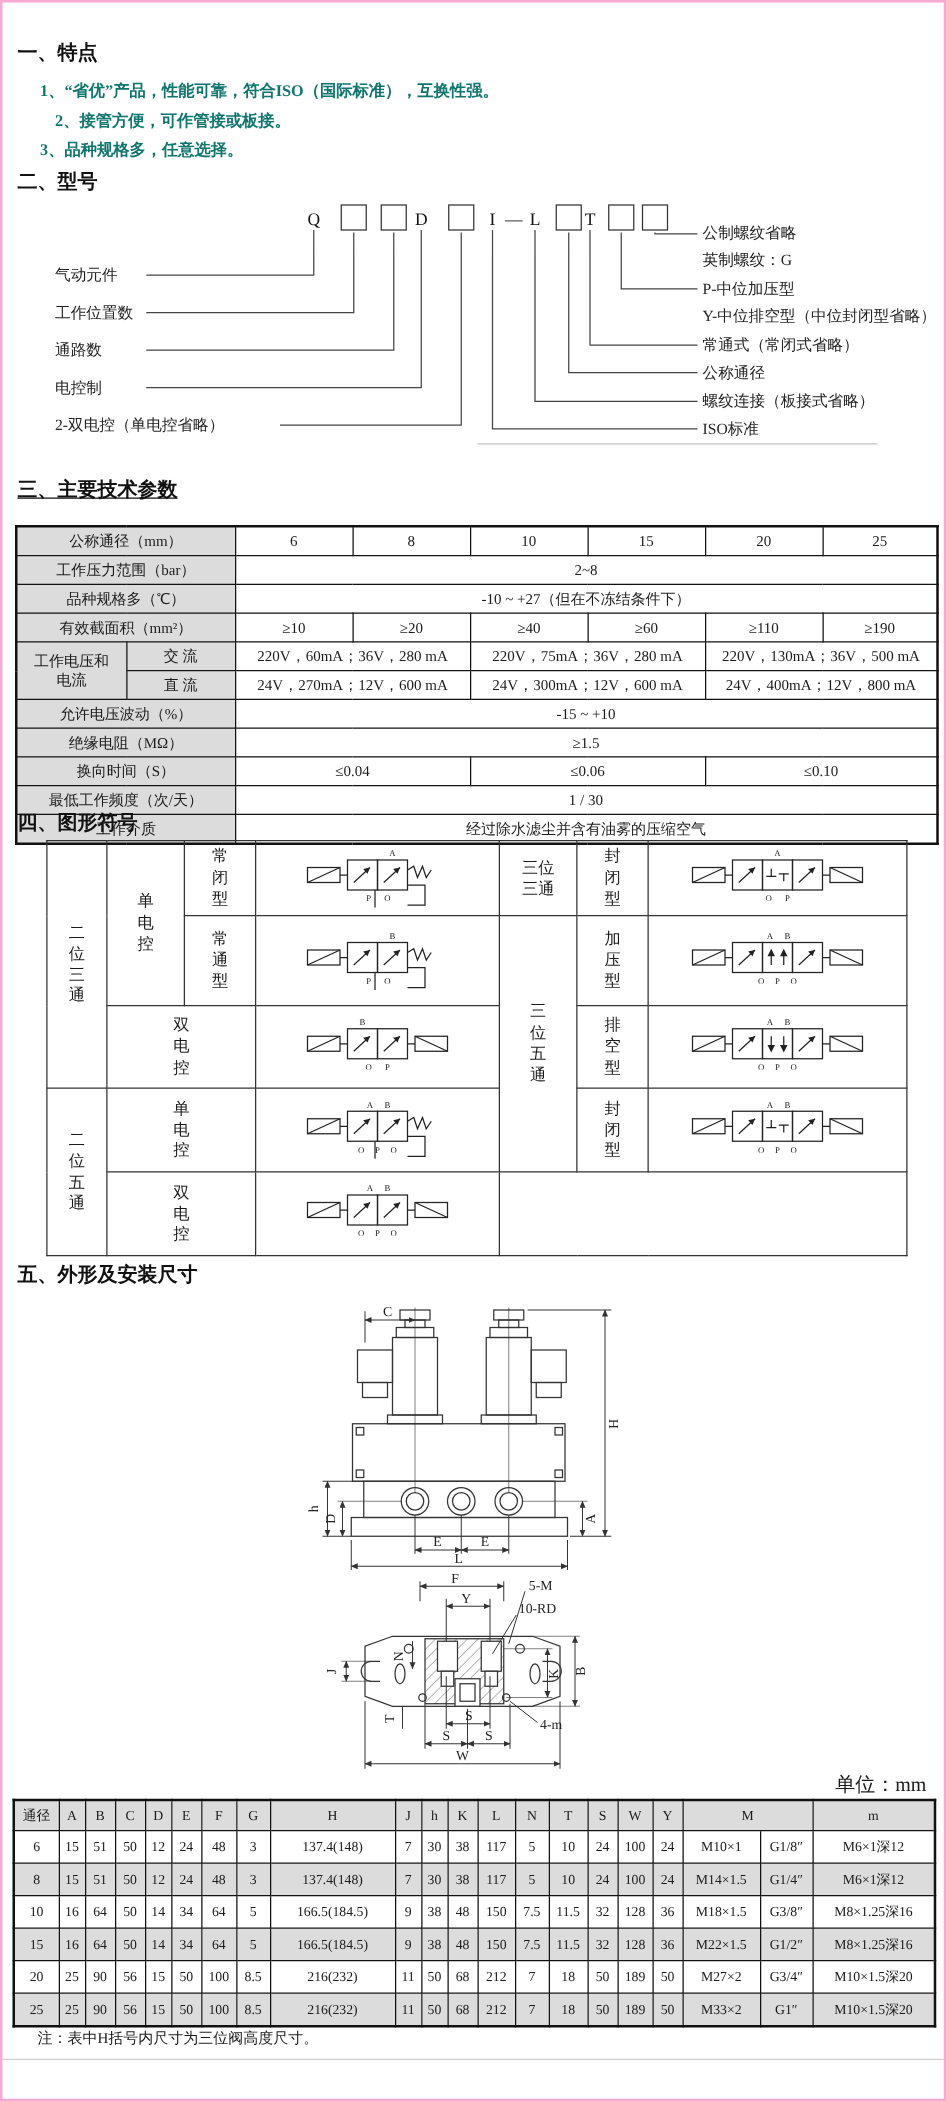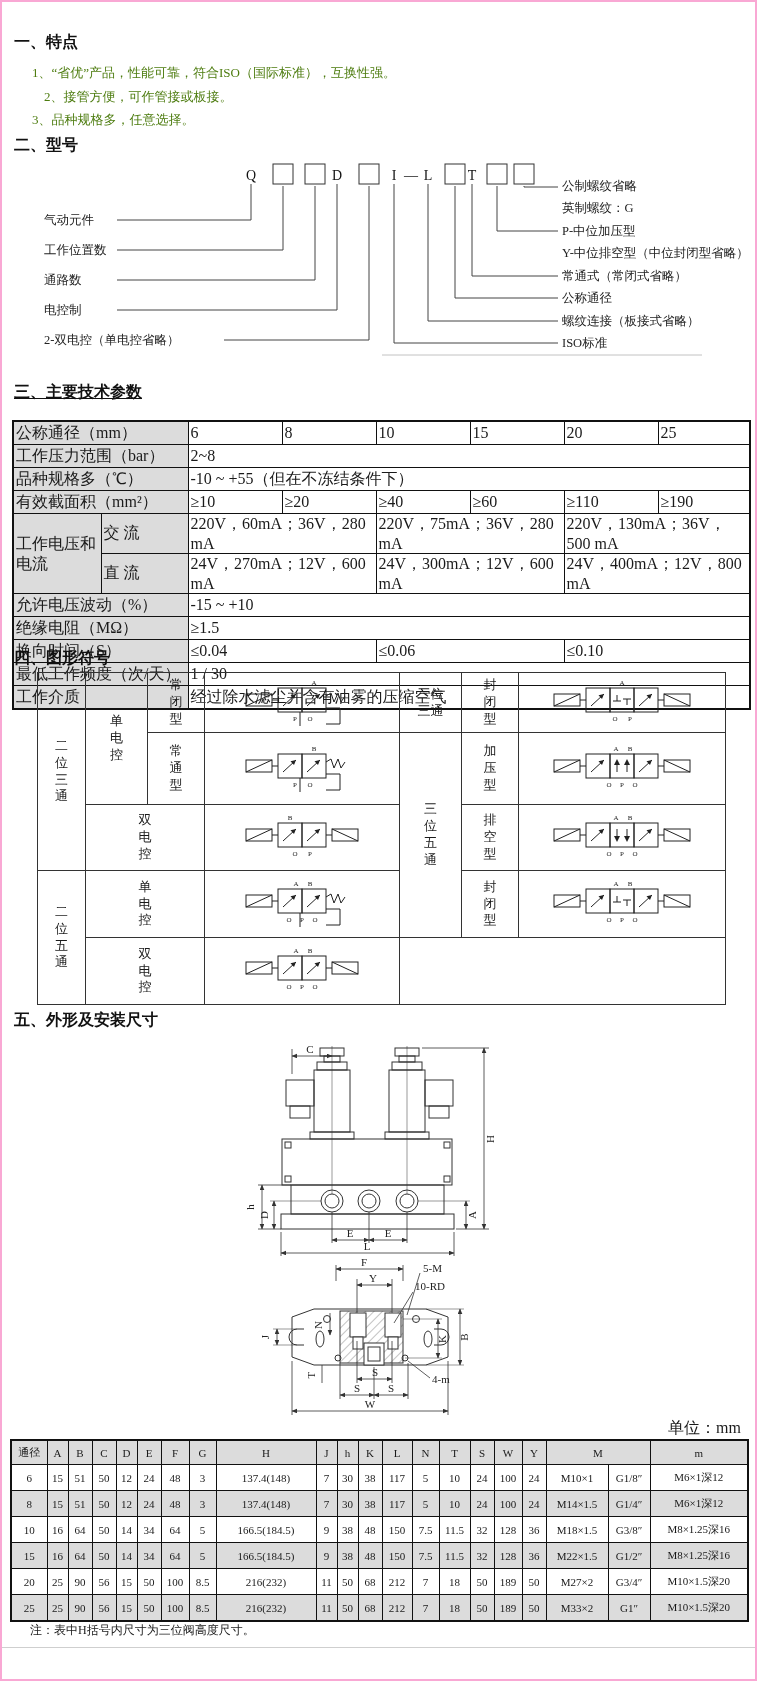--- a/index.html
+++ b/index.html
@@ -1,23 +1,23 @@
 <!DOCTYPE html>
 <html><head>
 <meta charset="utf-8">
 <style>
   html,body{margin:0;padding:0;background:#fff;}
   #page{position:relative;width:757px;height:1681px;background:#fff;border:2px solid #f9a8d4;
         font-family:"Liberation Serif",serif;color:#1a1a1a;overflow:hidden;box-sizing:border-box;}
   .abs{position:absolute;}
   .sec-heading{font-family:"Liberation Sans",sans-serif;font-weight:bold;font-size:16px;color:#111;}
-  .feat-item{font-size:13px;color:#4d7c0f;}
+  .feat-item{font-size:13px;color:#0f766e;font-weight:bold;}
   svg text{font-family:"Liberation Serif",serif;}
   
-  table.params{border-collapse:collapse;table-layout:fixed;width:737px;font-size:16px;
+  table.params{border-collapse:collapse;table-layout:fixed;width:737px;font-size:12px;text-align:center;
                border:2px solid #111;}
   table.params td{border:1px solid #111;height:22px;padding:0 2px;}
   table.params td.lbl{background:#dcdcdc;}
   .prewrap{white-space:pre-line;line-height:1.25;}
   
   table.sym{border-collapse:collapse;table-layout:fixed;width:688px;font-size:13px;text-align:center;}
   table.sym td{border:1px solid #333;padding:0;}
   .vtext{white-space:pre-line;line-height:1.3;font-size:13px;}
   .valve-cell{vertical-align:middle;}
   
@@ -112,21 +112,21 @@
       <td>15</td>
       <td>20</td>
       <td>25</td>
     </tr>
     <tr>
       <td class="lbl" colspan="2">工作压力范围（bar）</td>
       <td colspan="6">2~8</td>
     </tr>
     <tr>
       <td class="lbl" colspan="2">品种规格多（℃）</td>
-      <td colspan="6">-10 ~ +55（但在不冻结条件下）</td>
+      <td colspan="6">-10 ~ +27（但在不冻结条件下）</td>
     </tr>
     <tr>
       <td class="lbl" colspan="2">有效截面积（mm²）</td>
       <td>≥10</td>
       <td>≥20</td>
       <td>≥40</td>
       <td>≥60</td>
       <td>≥110</td>
       <td>≥190</td>
     </tr>

